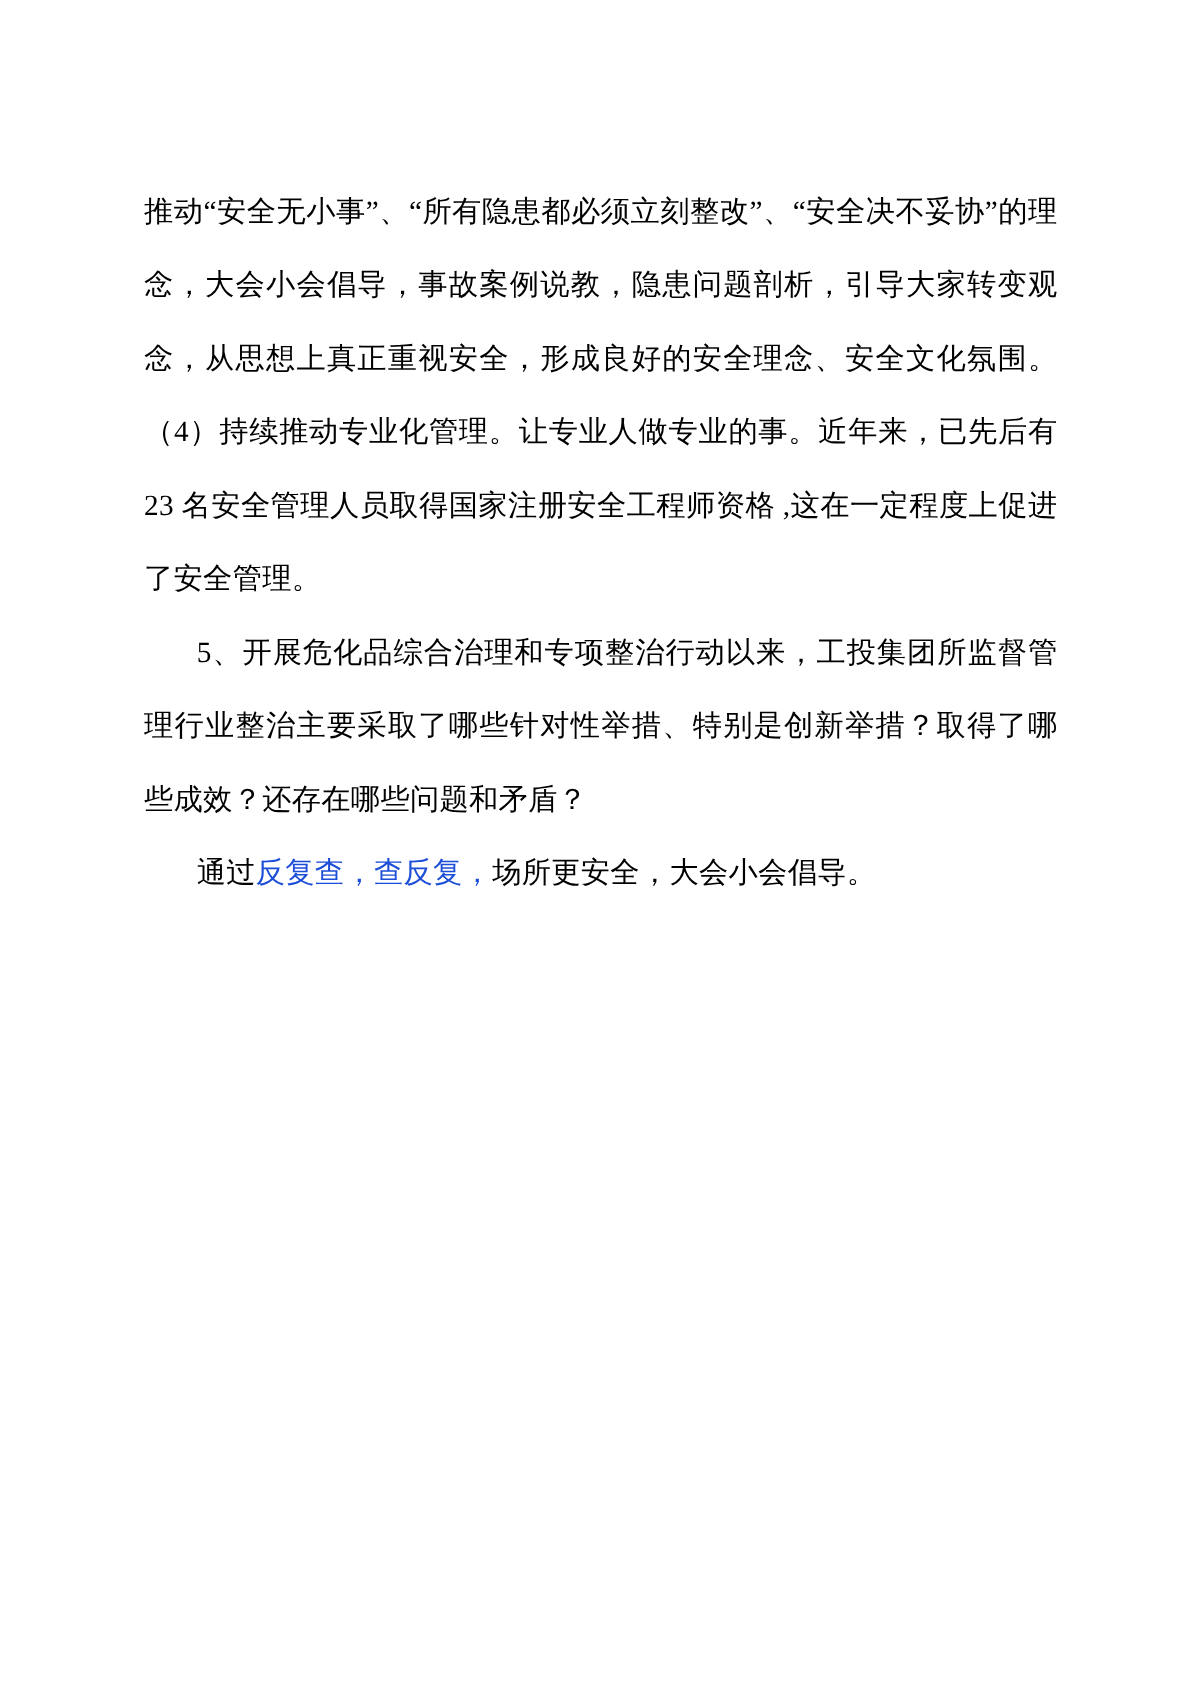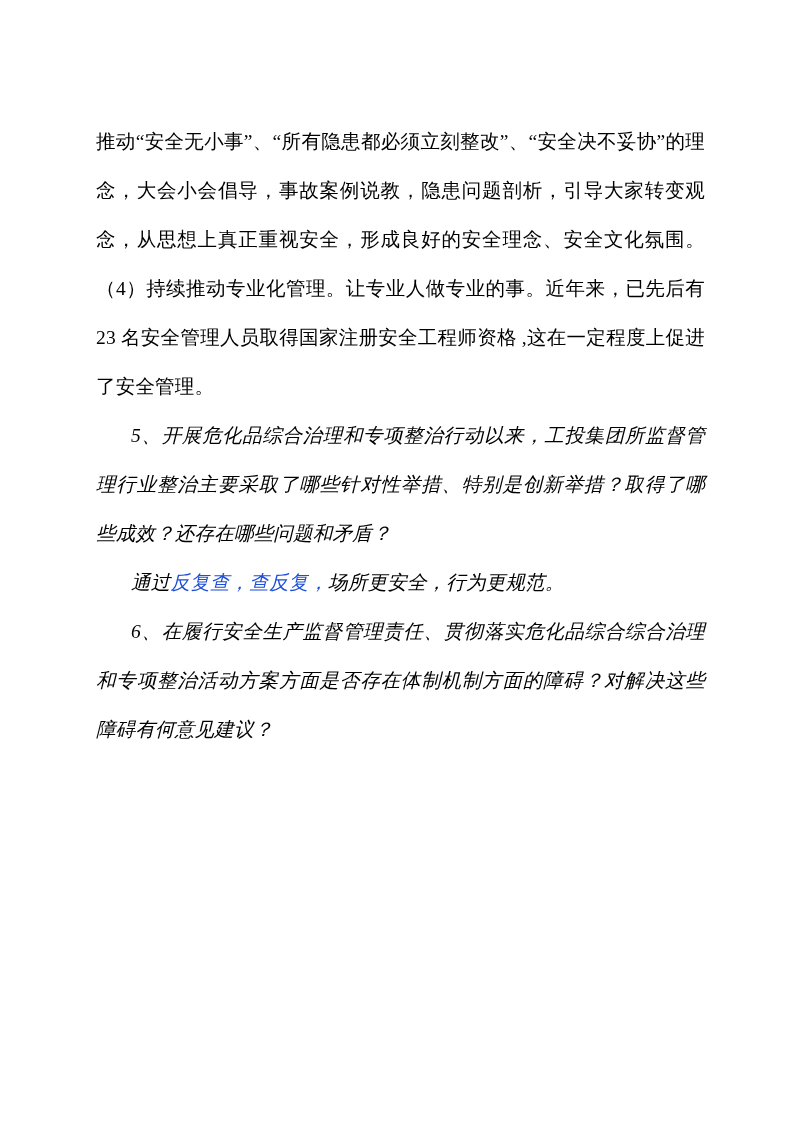--- a/index.html
+++ b/index.html
@@ -24,37 +24,35 @@
     margin: 0;
     font-size: 19.5px;
     line-height: 49px;
     color: #000000;
     text-align: justify;
     letter-spacing: 0.2px;
     word-break: break-all;
   }
   p.indent {
     text-indent: 1.8em;
-    font-style: italic;
   }
   .gap-s { margin-top: 3px; }
   .gap-m { margin-top: 4px; }
   .gap-l { margin-top: 7px; }
   .gap-xs { margin-top: 1px; }
   .red { color: #ff0000; }
 </style>
 </head>
 <body style="background: rgb(255, 255, 255);">
 
 <div class="page">
   <div class="doc-body">
 
     <p class="para" style="color: rgb(0, 0, 0);"><span>推动“安全无小事”、“所有隐患都必须立刻整改”、“安全决不妥协”的理念，大会小会倡导，事故案例说教，隐患问题剖析，引导大家转变观念，从思想上真正重视安全，形成良好的安全理念、安全文化氛围。（4）持续推动专业化管理。让专业人做专业的事。近年来，已先后有 23 名安全管理人员取得国家注册安全工程师资格 ,这在一定程度上促进了安全管理。</span></p>
 
     <p class="para indent gap-m" style="color: rgb(0, 0, 0);"><span>5、开展危化品综合治理和专项整治行动以来，工投集团所监督管理行业整治主要采取了哪些针对性举措、特别是创新举措？取得了哪些成效？还存在哪些问题和矛盾？</span></p>
 
 
-    <p class="para indent gap-l" style="color: rgb(0, 0, 0);"><span>通过</span><span class="red" style="color: #1d4ed8;">反复查，查反复，</span><span>场所更安全，行为更规范。</span></p>
+    <p class="para indent gap-l" style="color: rgb(0, 0, 0);"><span>通过</span><span class="red" style="color: #1d4ed8;">反复查，查反复，</span><span>场所更安全，大会小会倡导。</span></p>
 
-    <p class="para indent gap-xs" style="color: rgb(0, 0, 0);"><span>6、在履行安全生产监督管理责任、贯彻落实危化品综合综合治理和专项整治活动方案方面是否存在体制机制方面的障碍？对解决这些障碍有何意见建议？</span></p>
 
   </div>
 </div>
 
 </body></html>

